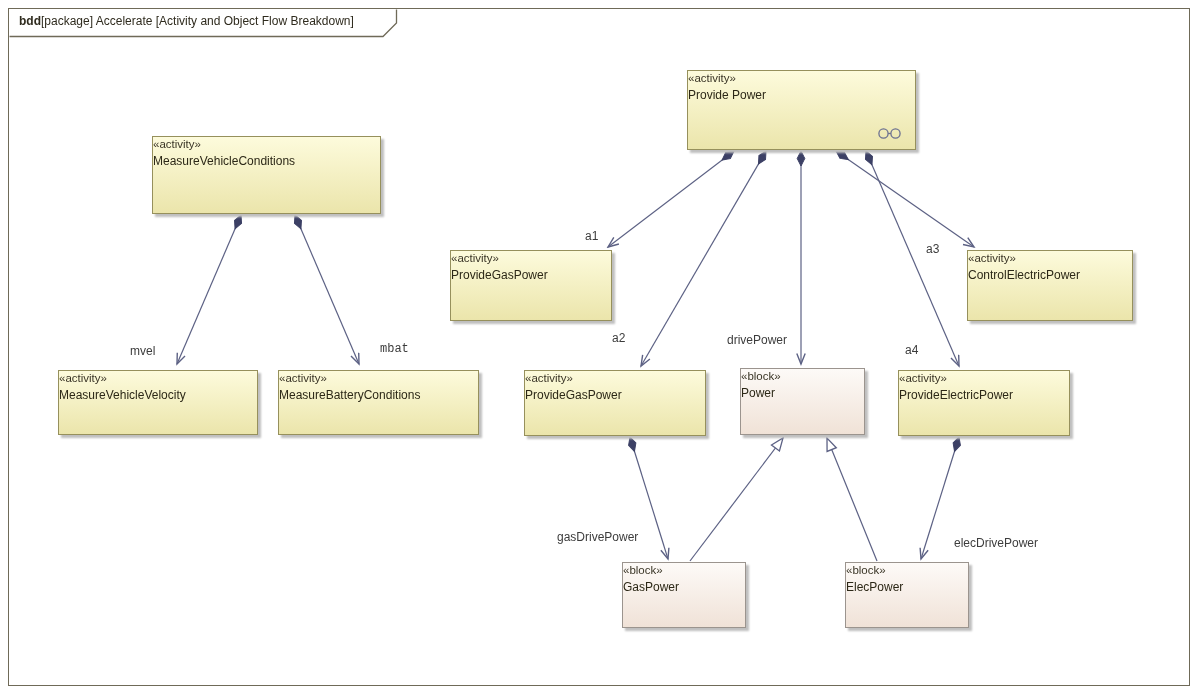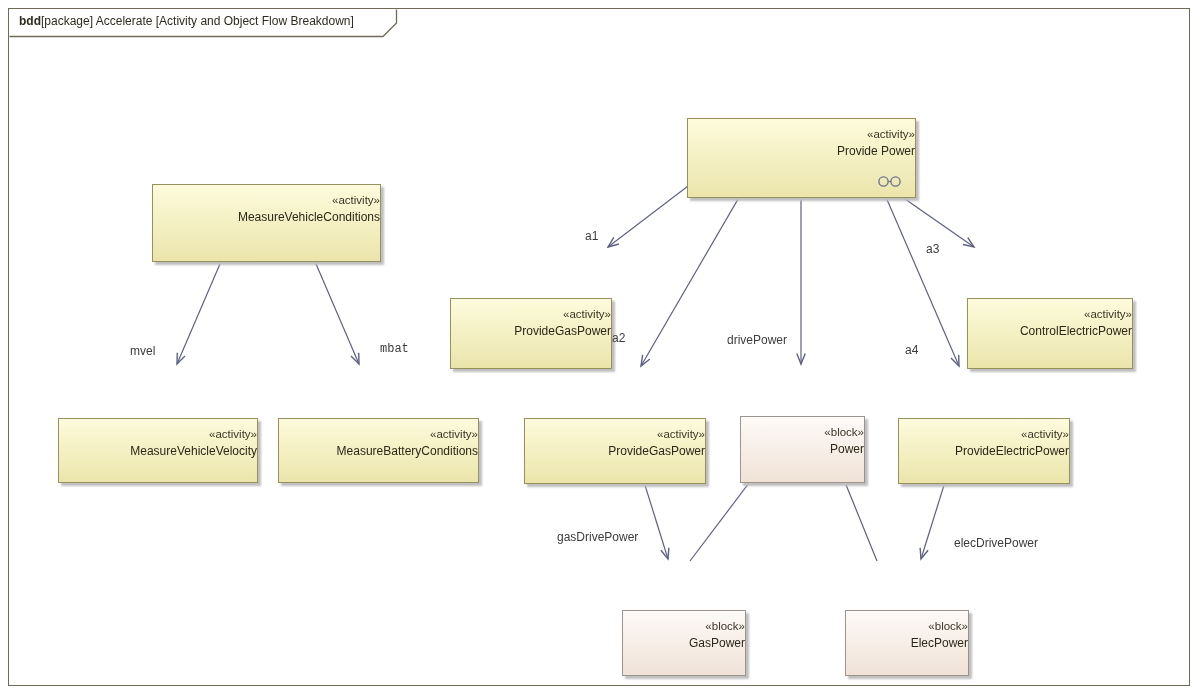--- a/index.html
+++ b/index.html
@@ -15,21 +15,21 @@
     --frame:#6f6a58;
     --text:#2f2b1e;
   }
   html,body{margin:0;padding:0;background:#ffffff;}
   body{font-family:"Liberation Sans", sans-serif;}
   .canvas{position:relative;width:1200px;height:697px;background:#ffffff;overflow:hidden;}
   .frame{position:absolute;left:8px;top:8px;width:1182px;height:678px;border:1.5px solid var(--frame);box-sizing:border-box;background:transparent;}
   .frame-title{position:absolute;left:19px;top:14px;z-index:4;font-size:12px;color:var(--text);white-space:nowrap;}
   .frame-title .kw{font-weight:bold;}
   svg.edges{position:absolute;left:0;top:0;width:1200px;height:697px;z-index:1;}
-  .node{position:absolute;z-index:2;text-align:right;padding-top:8px;box-sizing:border-box;box-shadow:3px 3px 2px var(--shadow);margin-top:48px;}
+  .node{position:absolute;z-index:2;text-align:left;box-sizing:border-box;box-shadow:3px 3px 2px var(--shadow);}
   .activity{background:linear-gradient(to bottom,var(--activity-fill-top),var(--activity-fill-bottom));border:1px solid var(--activity-border);}
   .block{background:linear-gradient(to bottom,var(--block-fill-top),var(--block-fill-bottom));border:1px solid var(--block-border);}
   .stereo{font-size:11.5px;color:#3a3526;line-height:14px;}
   .nname{font-size:12px;font-weight:normal;color:#2c2817;margin-top:3px;line-height:14px;}
   .edge-label{position:absolute;z-index:3;font-size:12px;color:#3c3c3c;white-space:nowrap;}
   .rake{position:absolute;right:10px;bottom:9px;}
 </style>
 </head>
 <body>
 

